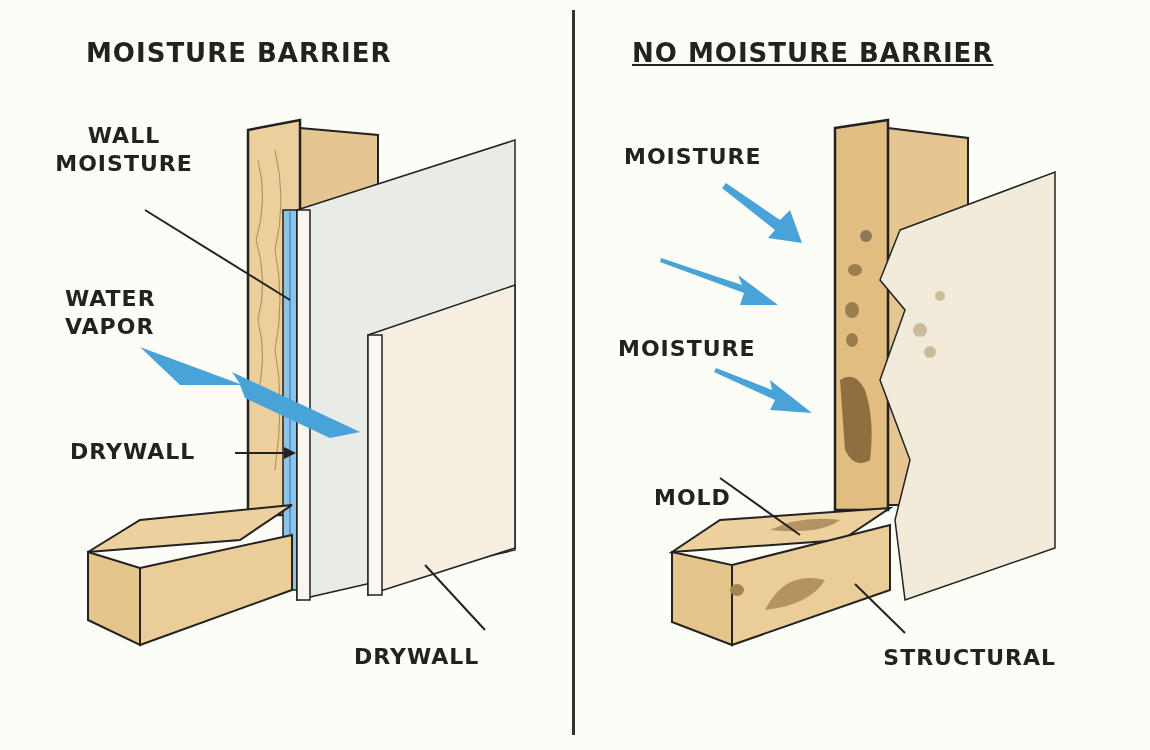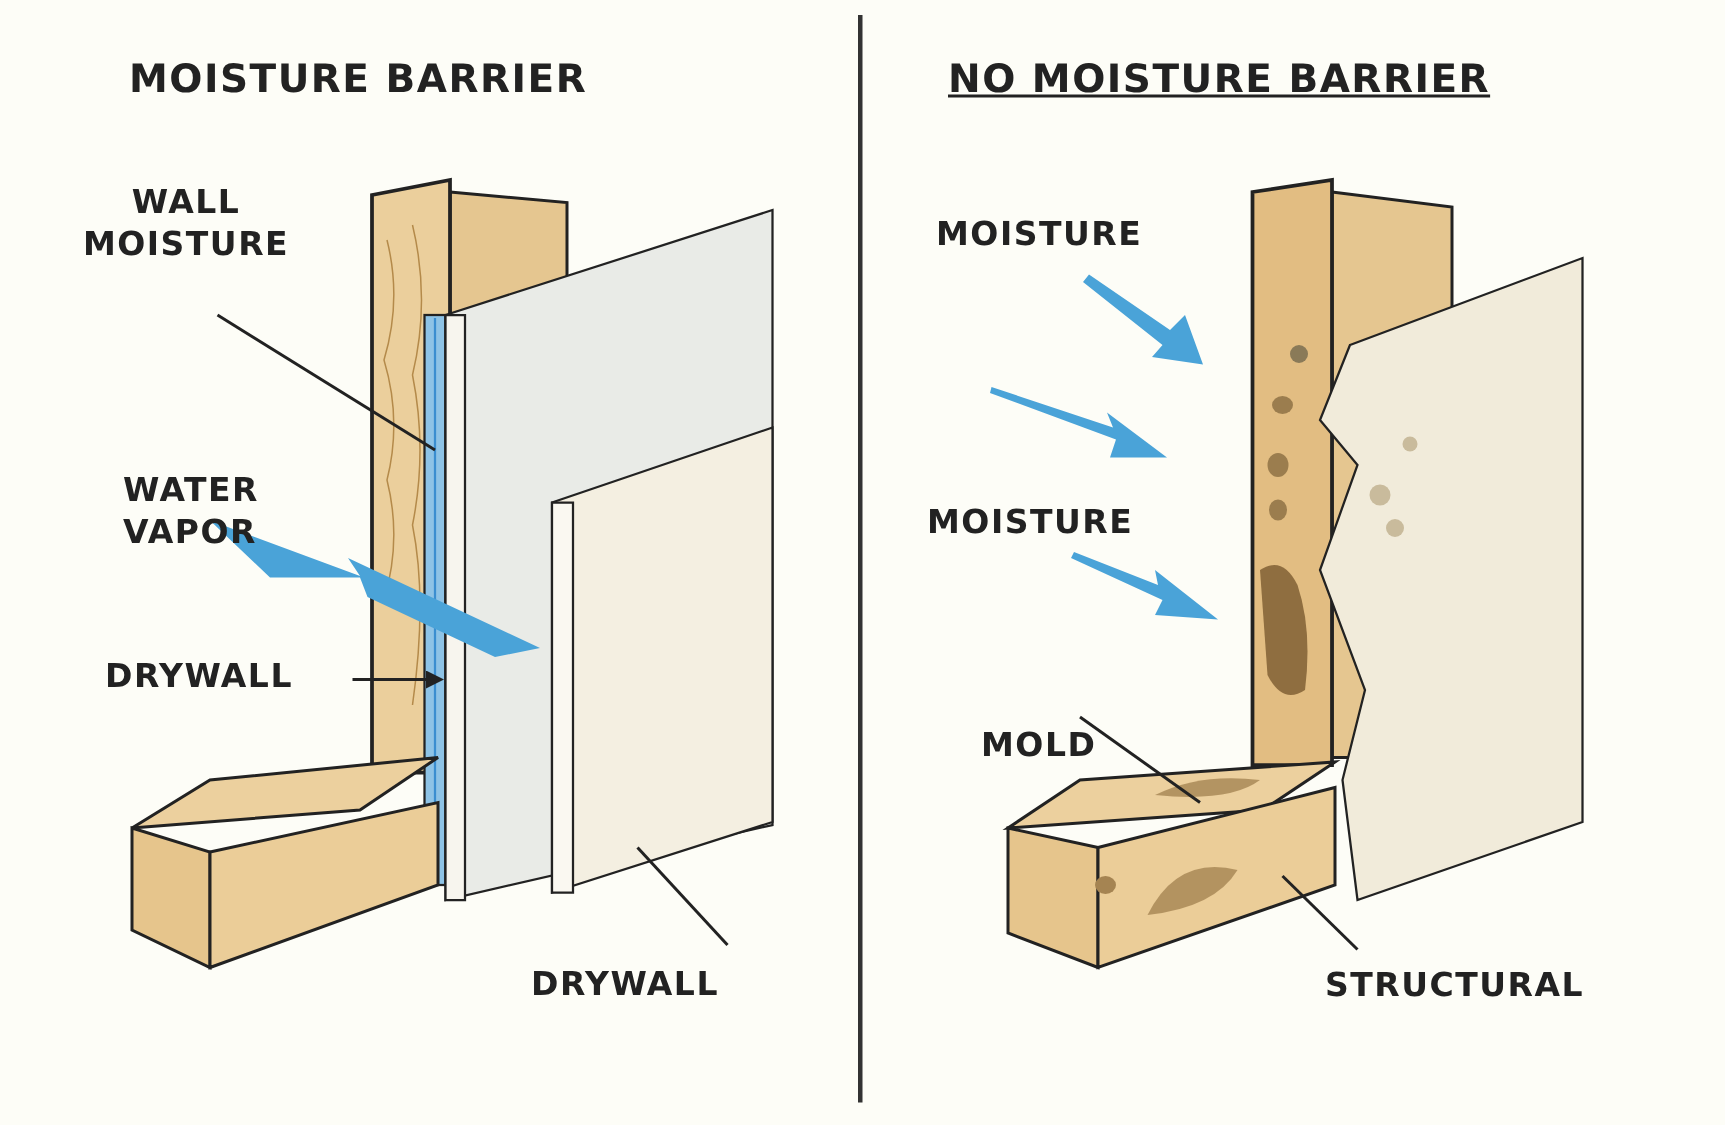--- a/index.html
+++ b/index.html
@@ -95,21 +95,21 @@
   <line x1="855" y1="584" x2="905" y2="633" stroke="#222" stroke-width="2"></line>
 </svg>
 
 <div class="title" style="left:86px; top:38px;">MOISTURE BARRIER</div>
 <div class="title" style="left:632px; top:38px;text-decoration:underline;">NO MOISTURE BARRIER</div>
 
 <div class="label" style="left:34px; top:122px; text-align:center; width:180px;">
   <div>WALL</div>
   <div>MOISTURE</div>
 </div>
-<div class="label" style="left:82px; top:285px;margin-top:29px;">
+<div class="label" style="left:65px; top:285px;">
   <div>WATER</div>
   <div>VAPOR</div>
 </div>
 <div class="label" style="left:70px; top:438px;">DRYWALL</div>
 <div class="label" style="left:354px; top:643px;">DRYWALL</div>
 
 <div class="label" style="left:624px; top:143px;">MOISTURE</div>
 <div class="label" style="left:618px; top:335px;">MOISTURE</div>
 <div class="label" style="left:654px; top:450px;margin-top:34px;">MOLD</div>
 <div class="label" style="left:828px; top:644px; text-align:right; width:228px;">

